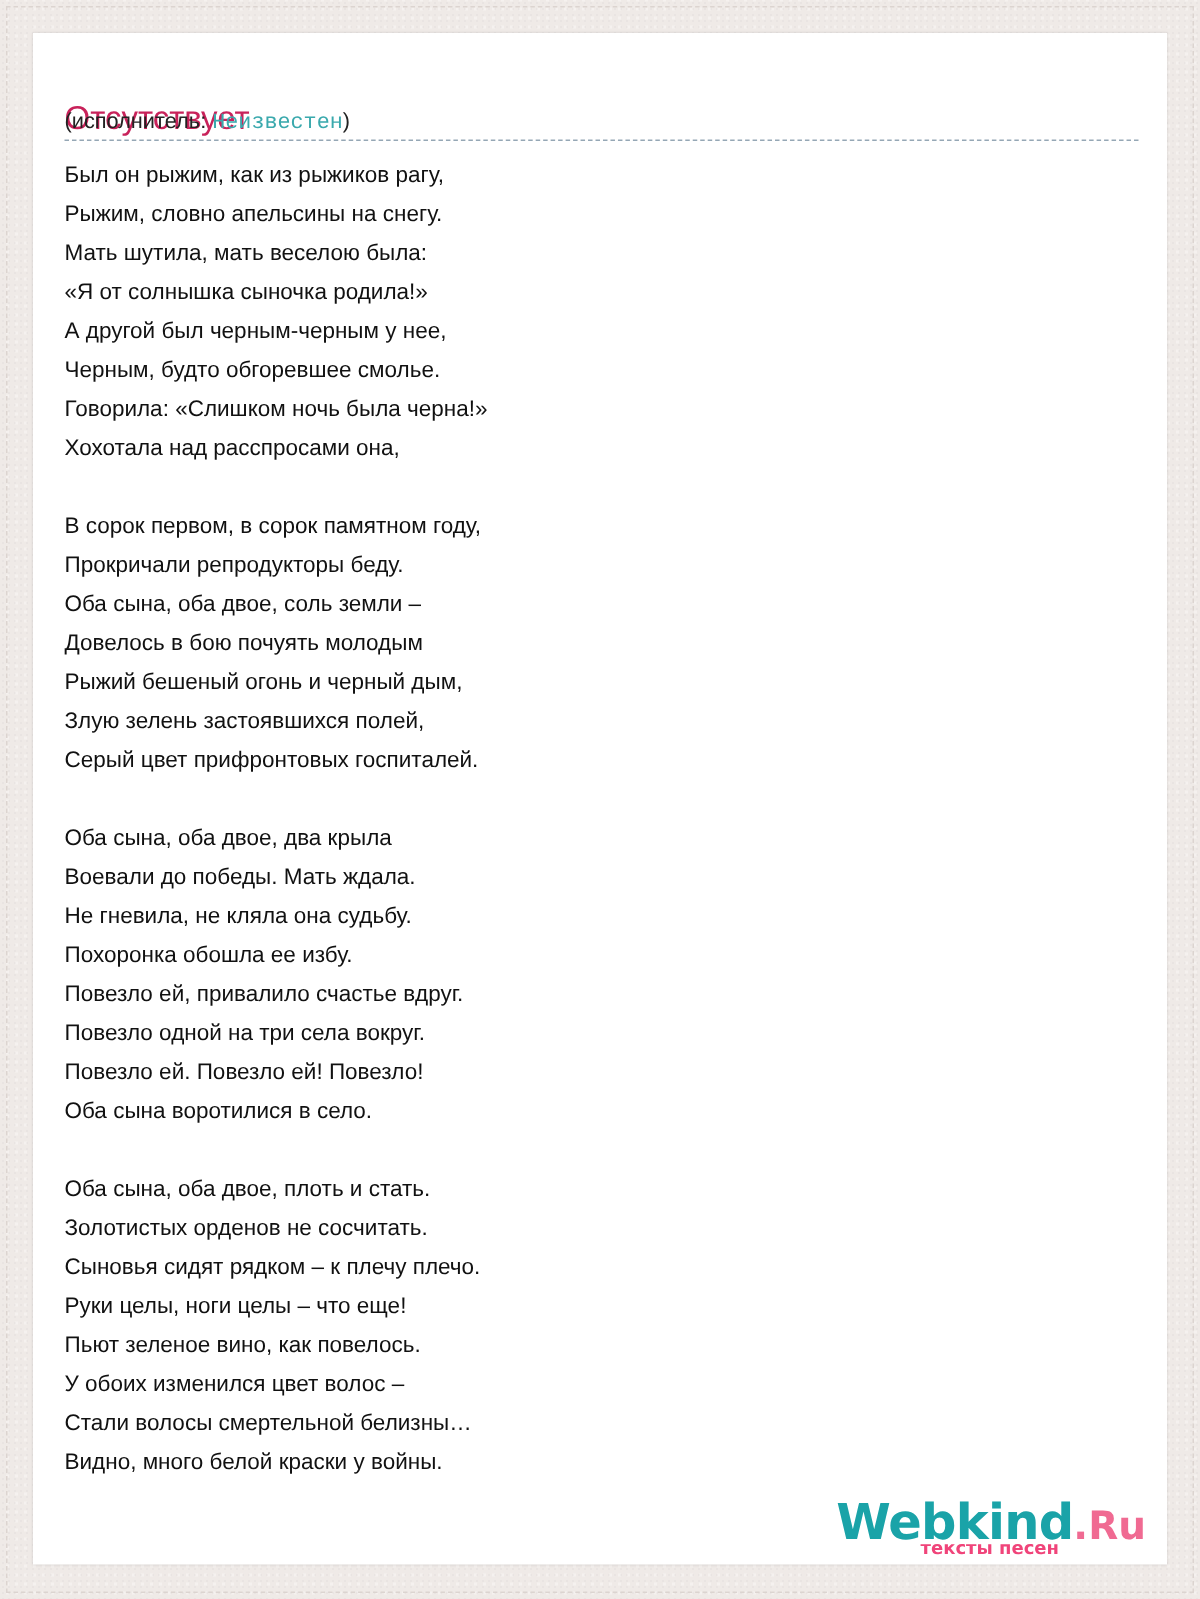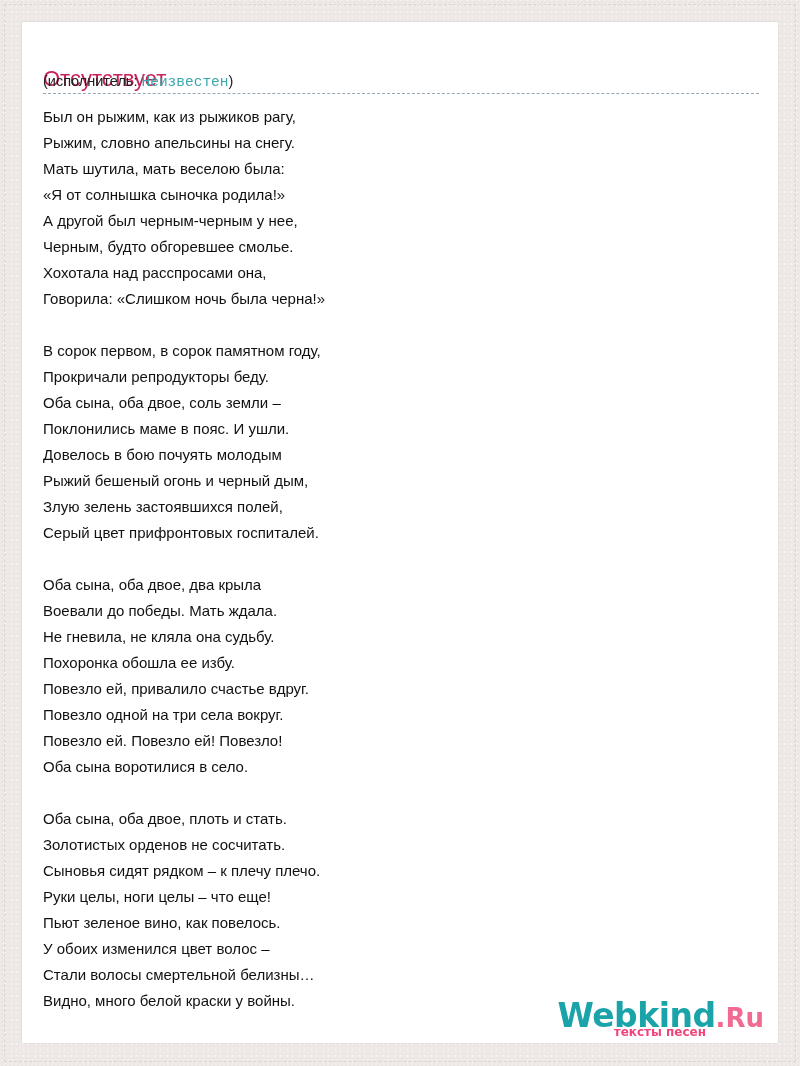--- a/index.html
+++ b/index.html
@@ -121,28 +121,27 @@
   <div class="divider"></div>
 
   <div class="lyrics">
     <div class="stanza">
       <div class="line">Был он рыжим, как из рыжиков рагу,</div>
       <div class="line">Рыжим, словно апельсины на снегу.</div>
       <div class="line">Мать шутила, мать веселою была:</div>
       <div class="line">«Я от солнышка сыночка родила!»</div>
       <div class="line">А другой был черным-черным у нее,</div>
       <div class="line">Черным, будто обгоревшее смолье.</div>
+      <div class="line">Говорила: «Слишком ночь была черна!»</div>
       <div class="line">Хохотала над расспросами она,</div>
-      <div class="line">Говорила: «Слишком ночь была черна!»</div>
     </div>
     <div class="stanza">
       <div class="line">В сорок первом, в сорок памятном году,</div>
       <div class="line">Прокричали репродукторы беду.</div>
       <div class="line">Оба сына, оба двое, соль земли –</div>
-      <div class="line">Поклонились маме в пояс. И ушли.</div>
       <div class="line">Довелось в бою почуять молодым</div>
       <div class="line">Рыжий бешеный огонь и черный дым,</div>
       <div class="line">Злую зелень застоявшихся полей,</div>
       <div class="line">Серый цвет прифронтовых госпиталей.</div>
     </div>
     <div class="stanza">
       <div class="line">Оба сына, оба двое, два крыла</div>
       <div class="line">Воевали до победы. Мать ждала.</div>
       <div class="line">Не гневила, не кляла она судьбу.</div>
       <div class="line">Похоронка обошла ее избу.</div>

